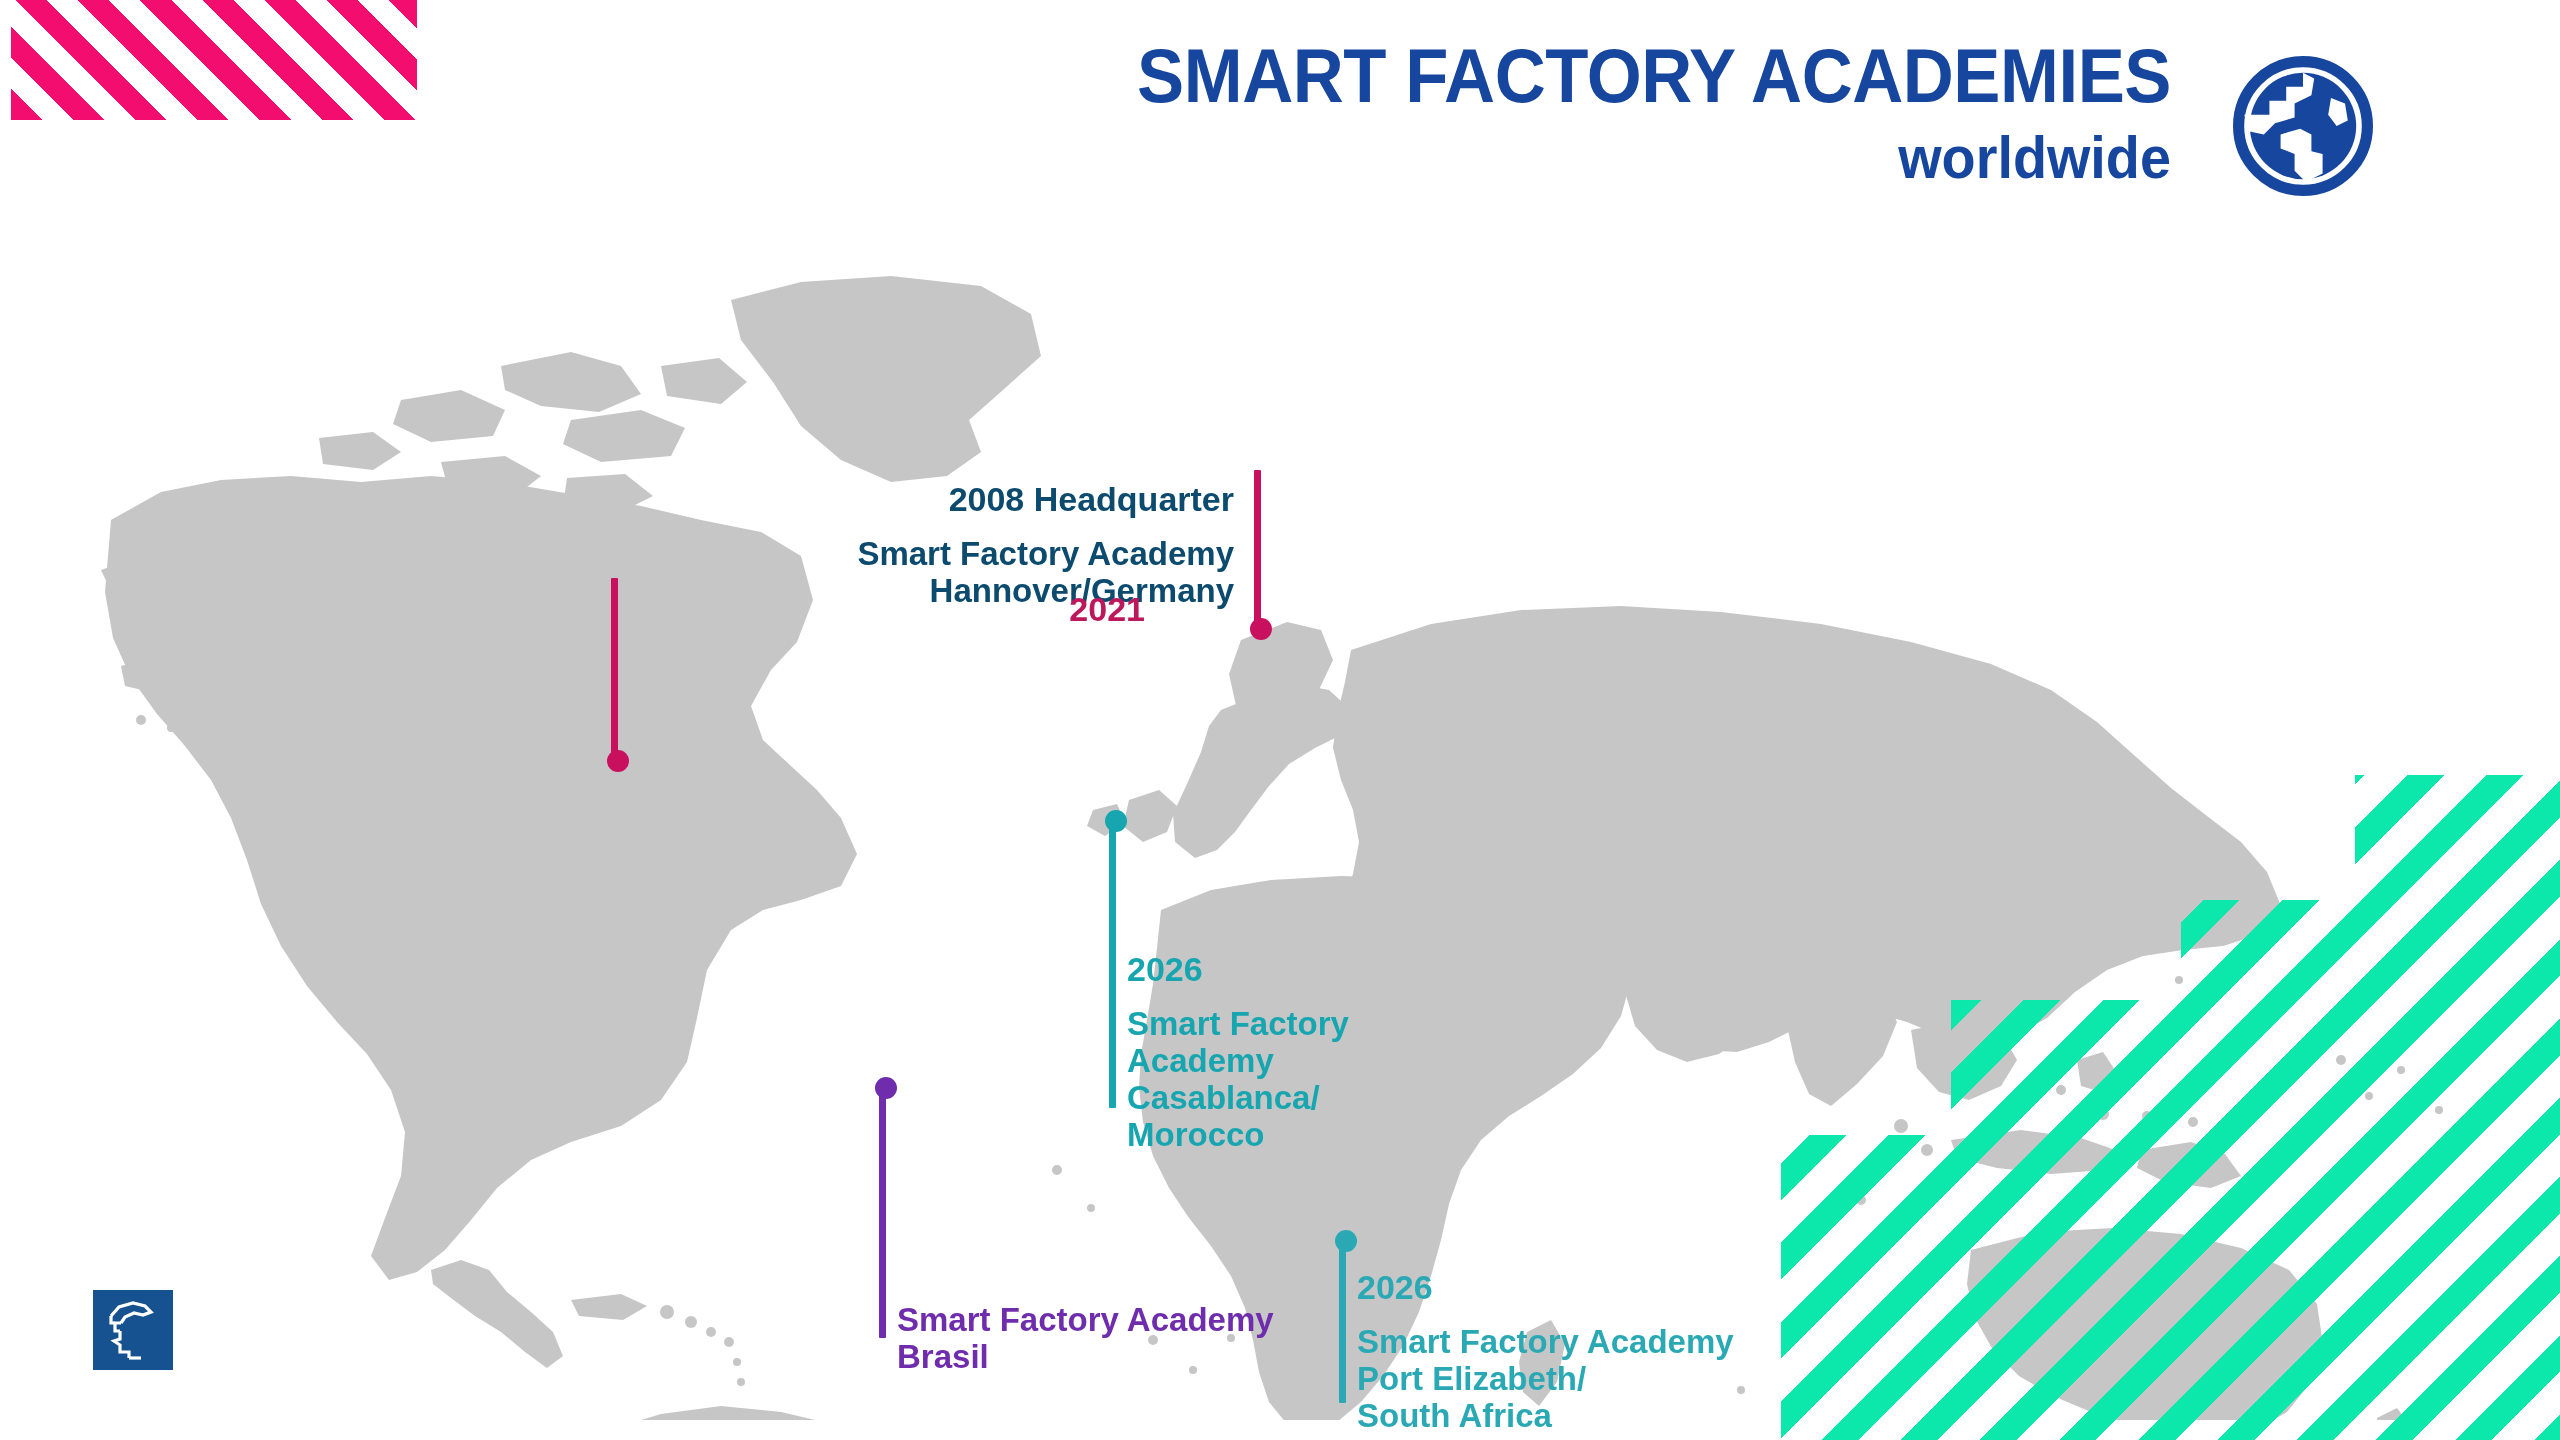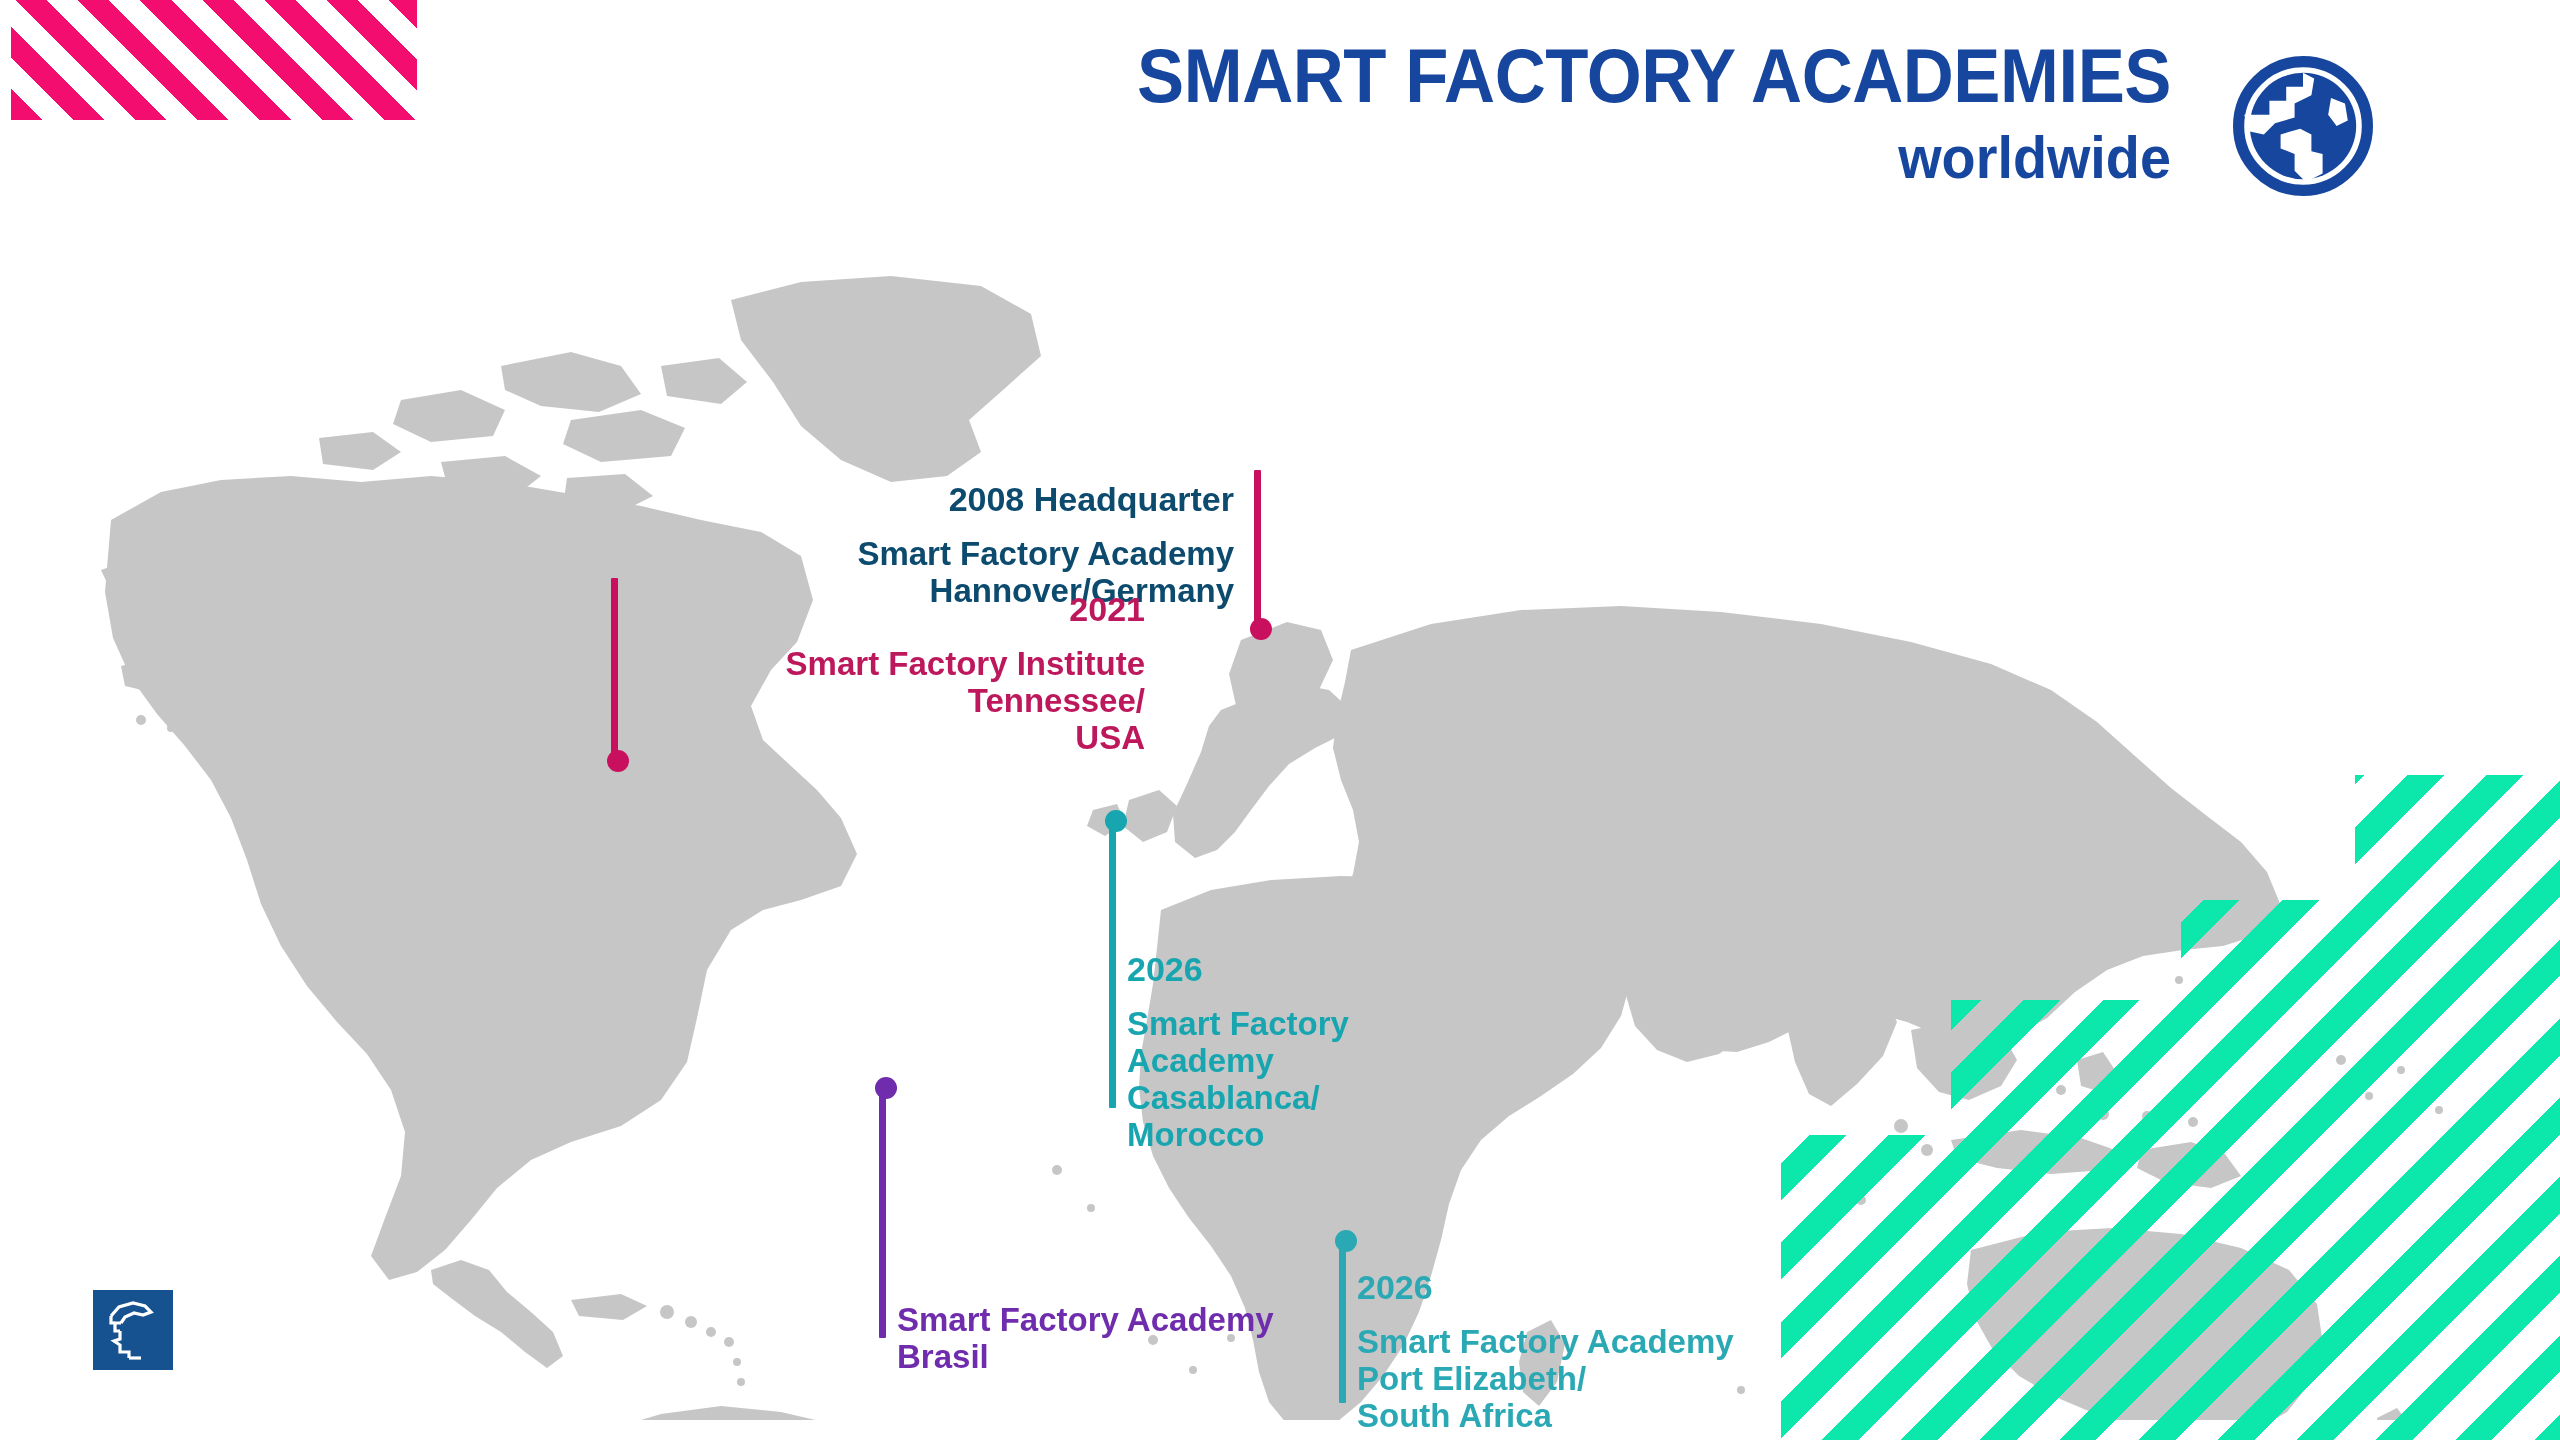--- a/index.html
+++ b/index.html
@@ -303,23 +303,20 @@
       <span class="body">Smart Factory Academy
 Hannover/Germany</span>
     </div>
   </div>
 
   <div class="marker" style="left:600px; top:578px;">
     <div class="stem" style="left:0px; top:0px; height:178px; background:#c9105e;"></div>
     <div class="dot" style="left:3.5px; top:172px; background:#c9105e;"></div>
     <div class="callout" style="left:14px; top:-6px; text-align:right; color:#be185d; width:520px;">
       <span class="year">2021</span>
-      <span class="body">Smart Factory Institute
-Tennessee/
-USA</span>
     </div>
   </div>
 
   <div class="marker" style="left:1098px; top:818px;">
     <div class="dot" style="left:3.5px; top:-8px; background:#17a6b0;"></div>
     <div class="stem" style="left:0px; top:0px; height:290px; background:#17a6b0;"></div>
     <div class="callout" style="left:18px; top:114px; text-align:left; color:#17a6b0; width:300px;">
       <span class="year">2026</span>
       <span class="body">Smart Factory
 Academy

